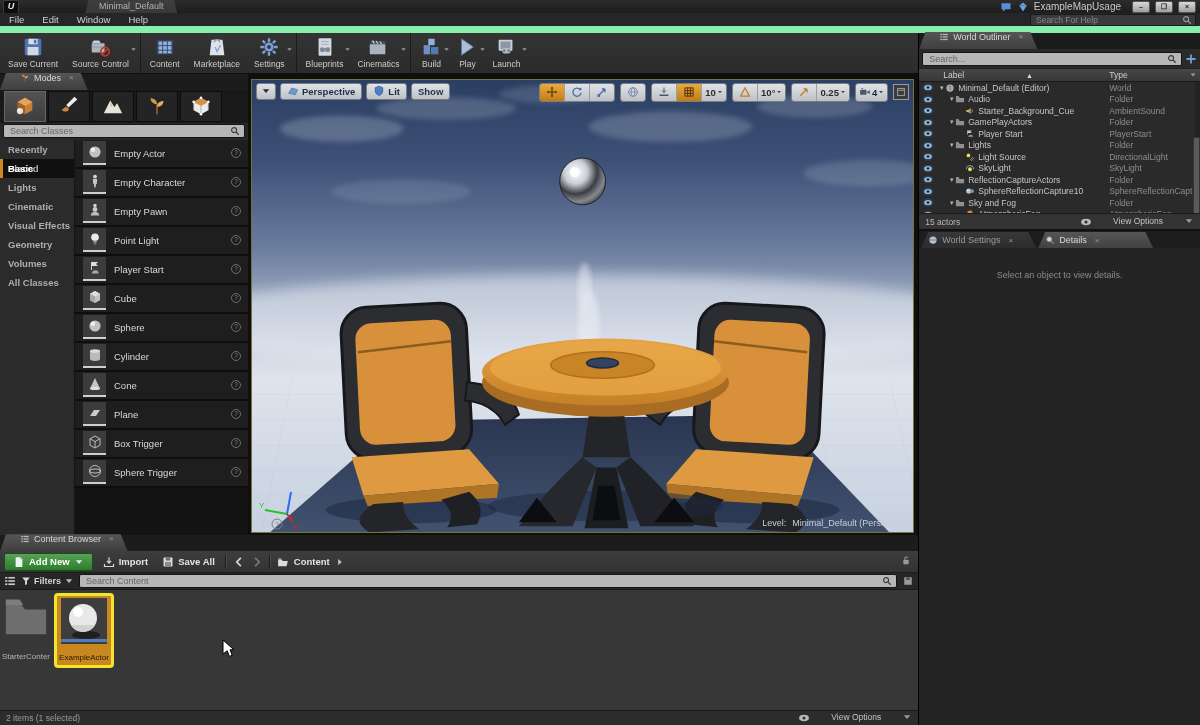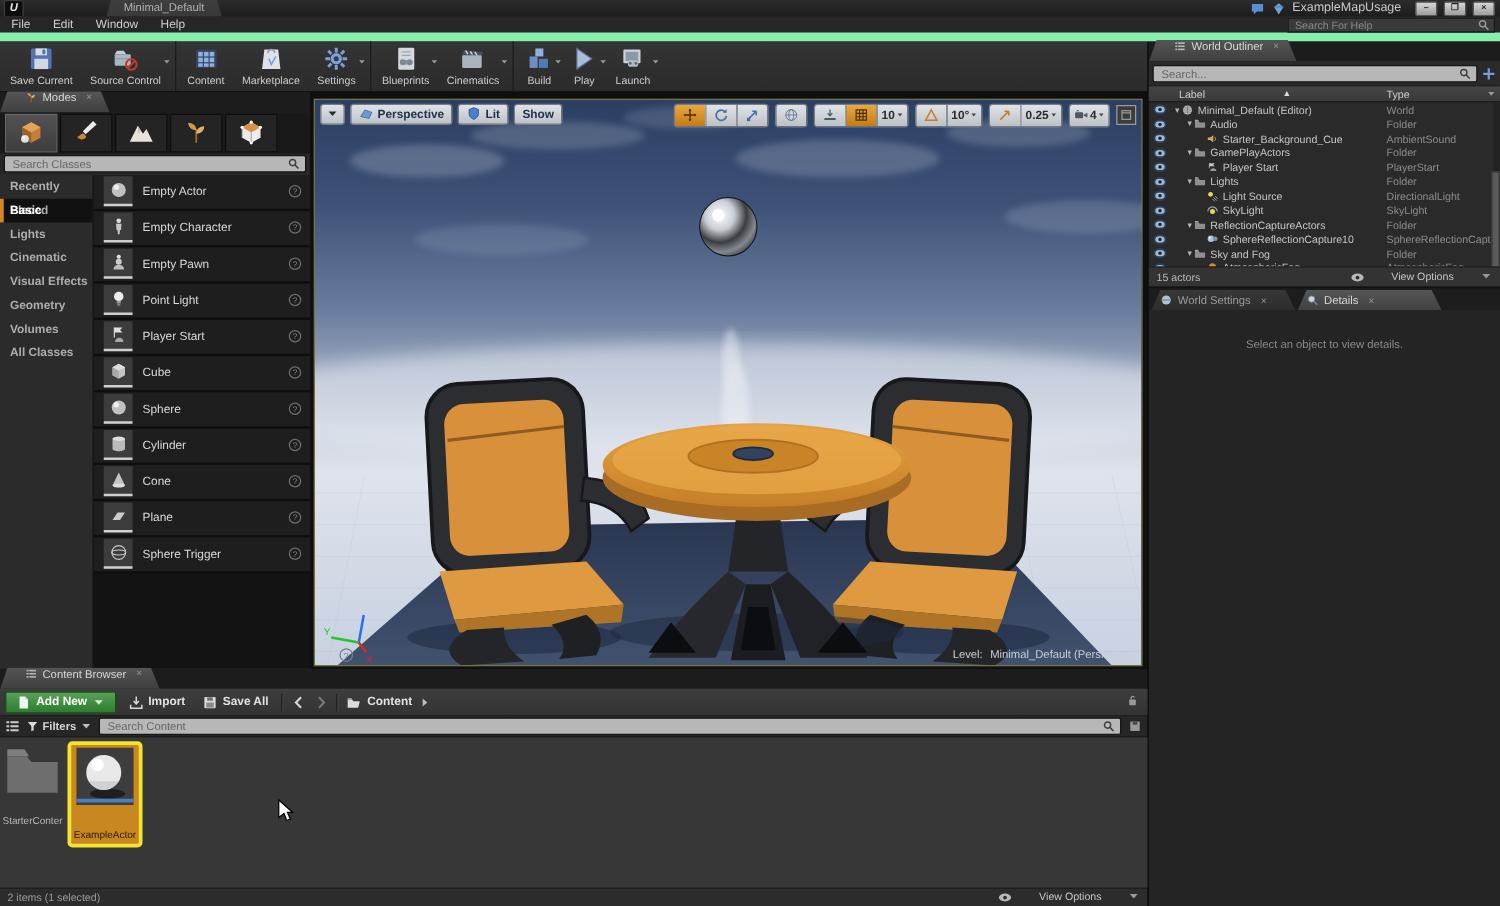--- a/index.html
+++ b/index.html
@@ -127,21 +127,21 @@
   .crumb{display:flex;align-items:center;gap:5px;color:#e3e3e3;font-weight:bold;font-size:9.5px}
   .cb-lock{position:absolute;right:6px;top:3px}
   .cb-filters{height:16px;display:flex;align-items:center;gap:5px;padding:0 4px;background:#262626;border-bottom:1px solid #191919}
   .filters-label{display:flex;align-items:center;gap:3px;color:#d5d5d5;font-weight:bold;font-size:9px}
   .cb-content{flex:1;background:#373737;display:flex;align-items:flex-start;padding:2px 0 0 2px;gap:4px;position:relative}
   .asset{display:flex;flex-direction:column;align-items:center;width:48px}
   .asset .a-thumb{width:44px;height:46px}
   .asset .a-label{margin-top:14px;width:48px;font-size:8px;color:#b5b5b5;white-space:nowrap;overflow:hidden}
   .asset.selected{width:52px;background:#c8871f;border:3px solid #f3e42e;border-radius:4px;padding:2px 1px 3px;margin-top:1px}
   .asset.selected .a-thumb{width:46px;height:46px}
-  .asset.selected .a-label{margin-top:19px;color:#241b06;text-align:center;width:50px}
+  .asset.selected .a-label{margin-top:9px;color:#241b06;text-align:center;width:50px}
   .cb-status{height:15px;background:#2c2c2c;border-top:1px solid #1a1a1a;display:flex;align-items:center;padding:0 6px;font-size:8.5px;color:#9c9c9c}
   .cb-status .spacer{flex:1}
 
   .cursor{position:absolute;left:222px;top:639px;z-index:50}
 </style>
 </head>
 <body>
 
 <div class="window">
 
@@ -637,20 +637,37 @@
                   </span>
                   <span class="pitem-label">Plane</span>
                   <span class="ic qmark">
                     <svg viewBox="0 0 16 16">
                       <circle cx="8" cy="8" r="6" fill="none" stroke="#6f6f6f" stroke-width="1.3"></circle>
                       <text x="8" y="11" text-anchor="middle" font-size="8.5" fill="#8a8a8a">?</text>
                     </svg>
                   </span>
                 </div>
 
+                <div class="pitem">
+                  <span class="thumb">
+                    <span class="ic i16">
+                      <svg viewBox="0 0 16 16">
+                        <path d="M8 2l5 2.8v6.4L8 14l-5-2.8V4.8z" fill="none" stroke="#c9c9c9" stroke-width="0.9"></path>
+                        <path d="M8 7.6L3 4.8M8 7.6l5-2.8M8 7.6V14" stroke="#c9c9c9" stroke-width="0.9"></path>
+                      </svg>
+                    </span>
+                  </span>
+                  <span class="pitem-label">Box Trigger</span>
+                  <span class="ic qmark">
+                    <svg viewBox="0 0 16 16">
+                      <circle cx="8" cy="8" r="6" fill="none" stroke="#6f6f6f" stroke-width="1.3"></circle>
+                      <text x="8" y="11" text-anchor="middle" font-size="8.5" fill="#8a8a8a">?</text>
+                    </svg>
+                  </span>
+                </div>
 
                 <div class="pitem">
                   <span class="thumb">
                     <span class="ic i16">
                       <svg viewBox="0 0 16 16">
                         <circle cx="8" cy="8" r="5.5" fill="none" stroke="#c9c9c9" stroke-width="0.9"></circle>
                         <ellipse cx="8" cy="8" rx="5.5" ry="2" fill="none" stroke="#c9c9c9" stroke-width="0.9"></ellipse>
                       </svg>
                     </span>
                   </span>

